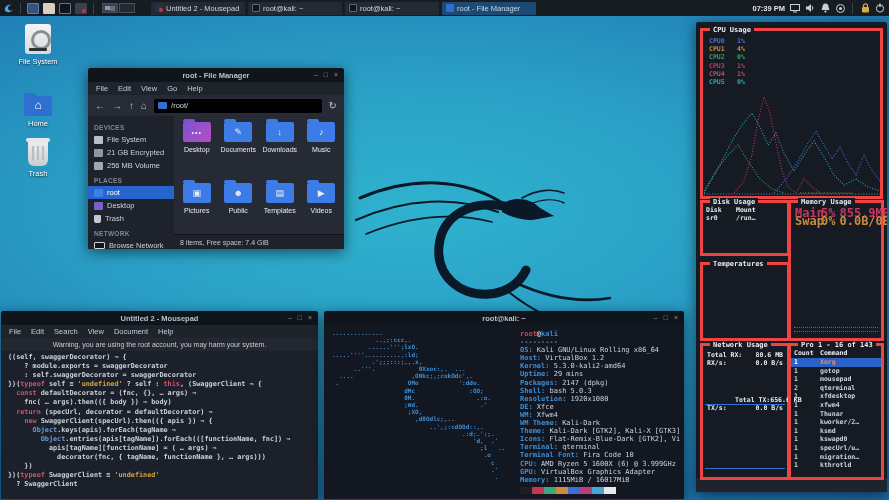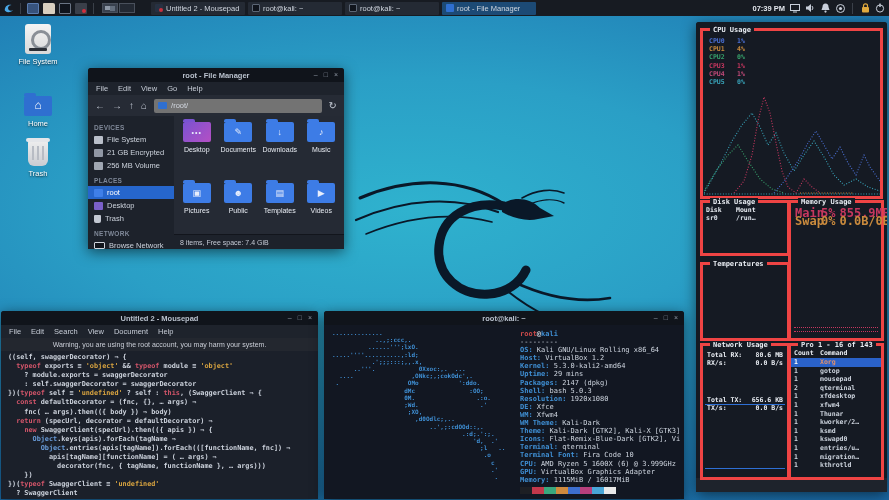--- a/index.html
+++ b/index.html
@@ -66,21 +66,21 @@
   .title{position:absolute;left:0;right:0;text-align:center;font-size:7.5px;font-weight:bold;color:#b9c1cd;white-space:nowrap;}
   .tb-btns{margin-left:auto;display:flex;gap:6px;padding-right:6px;z-index:1;}
   .tb-btn{font-size:7px;color:#8d95a2;line-height:14px;cursor:default;}
   .menubar{height:13px;display:flex;align-items:center;gap:10px;padding:0 8px;background:#1e232c;}
   .menu-item{font-size:7.5px;color:#c6ccd6;}
 
   
   #fm{left:88px;top:68px;width:256px;height:181px;}
   #fm .toolbar{height:21px;display:flex;align-items:center;gap:7px;padding:0 7px;background:#262b35;}
   .nav-ic{font-size:10px;color:#c3c9d4;line-height:21px;}
-  .pathbar{flex:1;height:14px;background:#737373;border-radius:2px;display:flex;align-items:center;gap:4px;padding:0 4px;}
+  .pathbar{flex:1;height:14px;background:#000000;border-radius:2px;display:flex;align-items:center;gap:4px;padding:0 4px;}
   .path-chip{width:9px;height:7px;background:#2f6fd0;border-radius:1px;flex:none;}
   .path-text{font-size:7.5px;color:#d4d9e2;}
   #fm-body{display:flex;height:133px;}
   #fm-sidebar{width:86px;background:#1d222b;padding:3px 6px;box-sizing:border-box;flex:none;}
   .sb-header{font-size:6.5px;font-weight:bold;color:#7f8898;letter-spacing:.3px;margin:5px 0 2px;}
   .sb-item{display:flex;align-items:center;gap:4px;height:13px;font-size:7.5px;color:#ccd2dc;
            margin:0 -6px;padding:0 6px;}
   .sb-item.selected{background:#2666cc;color:#fff;}
   .si{width:9px;height:8px;border-radius:1px;flex:none;}
   .si-drive{background:#b9bfca;}
@@ -411,21 +411,20 @@
       <span class="menu-item">File</span>
       <span class="menu-item">Edit</span>
       <span class="menu-item">Search</span>
       <span class="menu-item">View</span>
       <span class="menu-item">Document</span>
       <span class="menu-item">Help</span>
     </div>
   <div id="warnbar">Warning, you are using the root account, you may harm your system.</div>
   <div id="code-area">
       <div class="cl"><span>((self, swaggerDecorator) ⇒ {</span></div>
-      <div class="cl"><span>  </span><span class="c-k">typeof</span><span> exports </span><span>≡ </span><span class="c-s">'object'</span><span> &amp;&amp; </span><span class="c-k">typeof</span><span> module </span><span>≡ </span><span class="c-s">'object'</span></div>
       <div class="cl"><span>    ? module.exports = swaggerDecorator</span></div>
       <div class="cl"><span>    : self.swaggerDecorator = swaggerDecorator</span></div>
       <div class="cl"><span>})(</span><span class="c-k">typeof</span><span> self </span><span>≡ </span><span class="c-s">'undefined'</span><span> ? self : </span><span class="c-k">this</span><span>, (SwaggerClient ⇒ {</span></div>
       <div class="cl"><span>  </span><span class="c-k">const</span><span> defaultDecorator = (fnc, {}, … args) ⇒</span></div>
       <div class="cl"><span>    fnc( … args).then(({ body }) ⇒ body)</span></div>
       <div class="cl"><span>  </span><span class="c-k">return</span><span> (specUrl, decorator = defaultDecorator) ⇒</span></div>
       <div class="cl"><span>    </span><span class="c-k">new</span><span> SwaggerClient(specUrl).then(({ apis }) ⇒ {</span></div>
       <div class="cl"><span>      </span><span class="c-o">Object</span><span>.keys(apis).forEach(tagName ⇒</span></div>
       <div class="cl"><span>        </span><span class="c-o">Object</span><span>.entries(apis[tagName]).forEach(([functionName, fnc]) ⇒</span></div>
       <div class="cl"><span>          apis[tagName][functionName] = ( … args) ⇒</span></div>
@@ -586,21 +585,21 @@
       <span class="mbox-title">Network Usage</span>
       <div class="net-row net-top">
         <span>Total RX:</span>
         <span>80.6 MB</span>
       </div>
       <div class="net-row">
         <span>RX/s:</span>
         <span>0.0 B/s</span>
       </div>
       <div class="net-base" style="top:58px;"></div>
-      <div class="net-row" style="margin-top:28px;">
+      <div class="net-row" style="margin-top:28px;margin-left:28px;">
         <span>Total TX:</span>
         <span>656.6 KB</span>
       </div>
       <div class="net-row">
         <span>TX/s:</span>
         <span>0.0 B/s</span>
       </div>
       <div class="net-base" style="bottom:8px;"></div>
     </div>
 
@@ -646,21 +645,21 @@
           <div class="proc-row">
             <span class="pc">1</span>
             <span class="pm">ksmd</span>
           </div>
           <div class="proc-row">
             <span class="pc">1</span>
             <span class="pm">kswapd0</span>
           </div>
           <div class="proc-row">
             <span class="pc">1</span>
-            <span class="pm">entries/u…</span>
+            <span class="pm">specUrl/u…</span>
           </div>
           <div class="proc-row">
             <span class="pc">1</span>
             <span class="pm">migration…</span>
           </div>
           <div class="proc-row">
             <span class="pc">1</span>
             <span class="pm">kthrotld</span>
           </div>
           <div class="proc-row">

